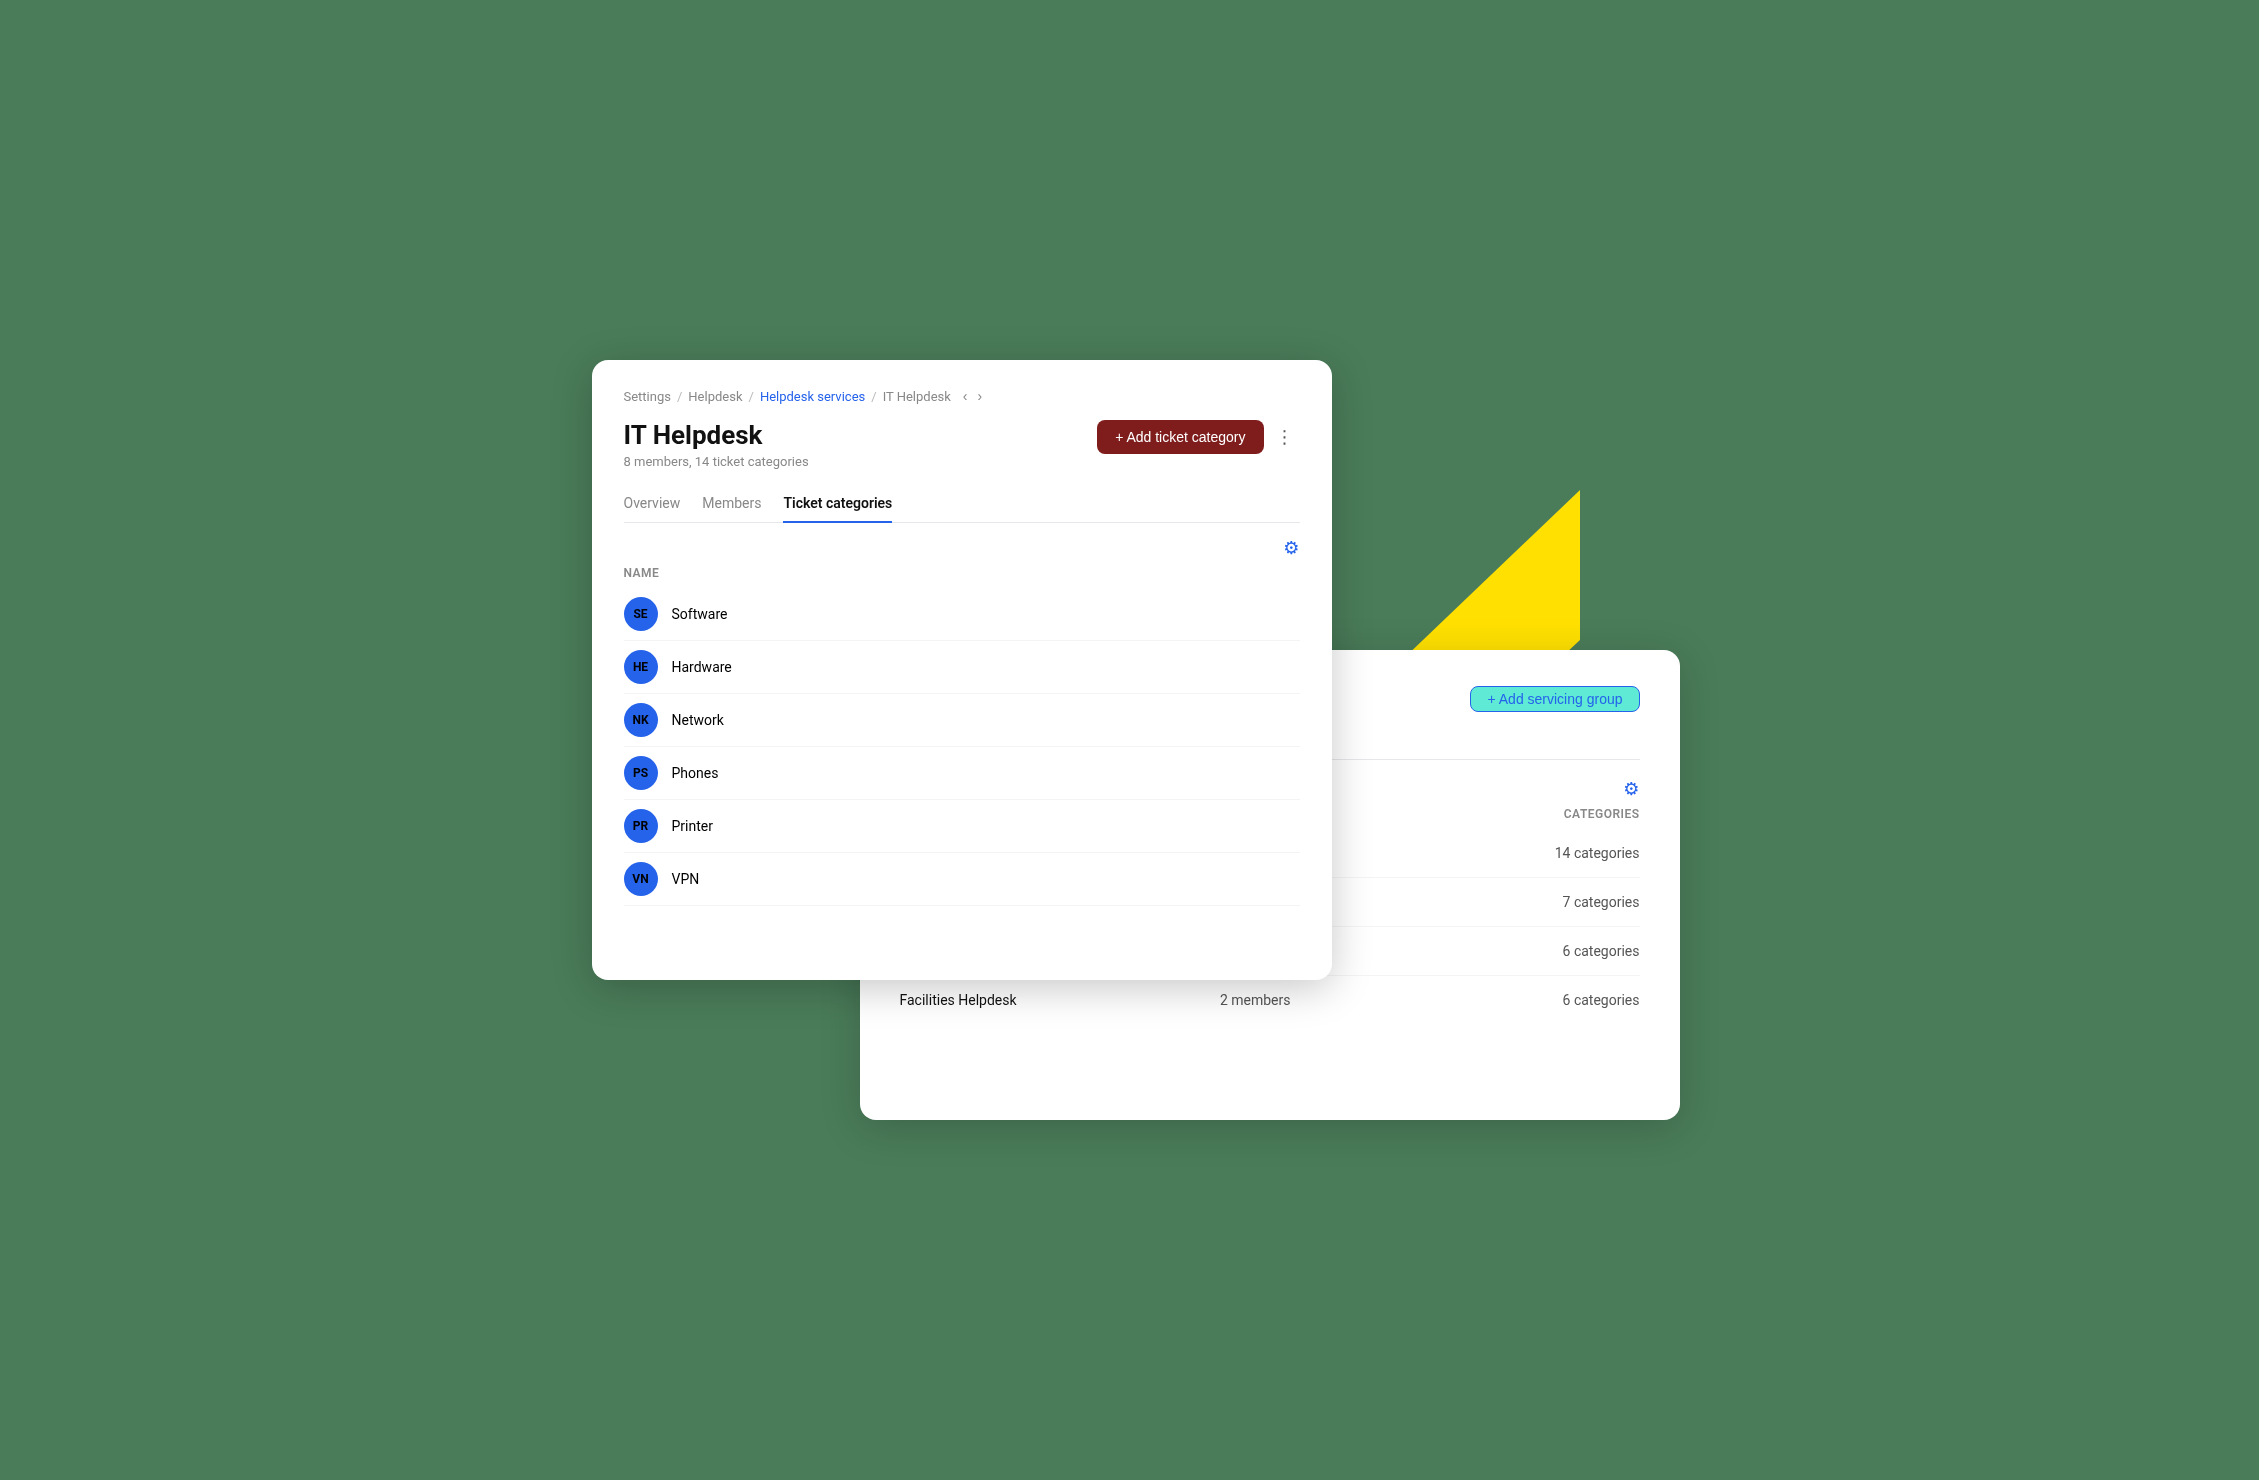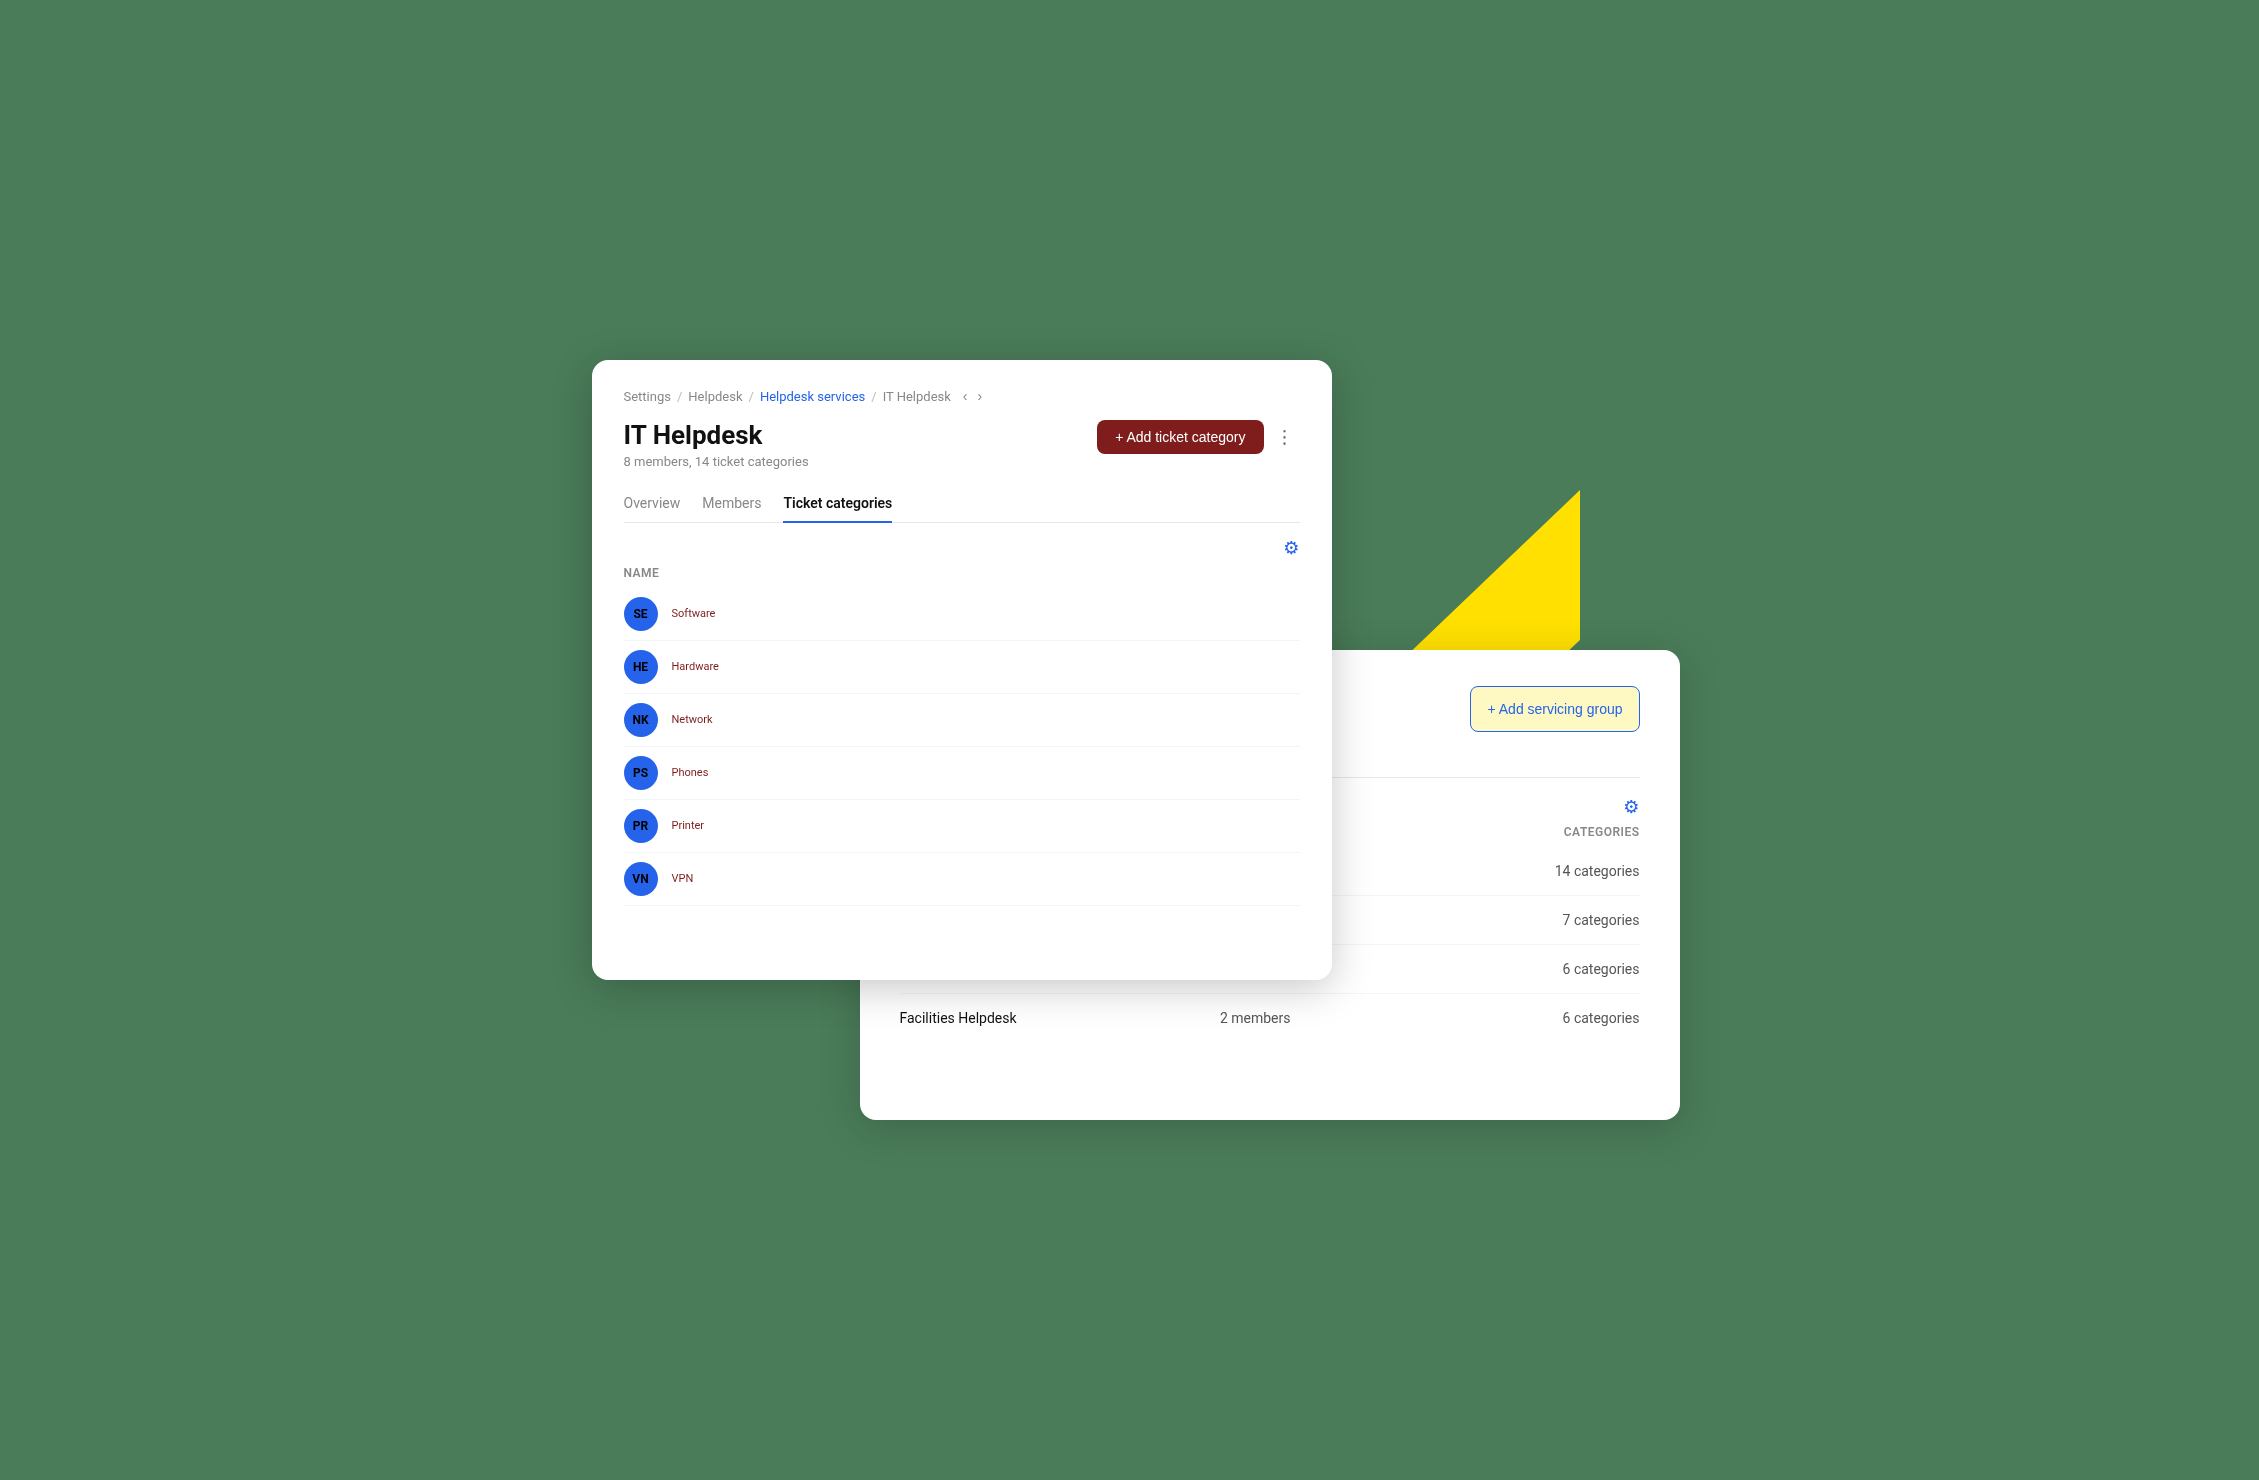--- a/index.html
+++ b/index.html
@@ -206,22 +206,22 @@
       color: #000000;
       font-size: 12px;
       font-weight: 700;
       display: flex;
       align-items: center;
       justify-content: center;
       flex-shrink: 0;
     }
 
     .ticket-name {
-      font-size: 11px;
-      color: #7f1d1d;
+      font-size: 14px;
+      color: #000000;
     }
 
     
     .ticket-list::-webkit-scrollbar { width: 6px; }
     .ticket-list::-webkit-scrollbar-track { background: #f3f4f6; border-radius: 3px; }
     .ticket-list::-webkit-scrollbar-thumb { background: #d1d5db; border-radius: 3px; }
 
     
     .back-header {
       display: flex;
@@ -233,25 +233,25 @@
     .back-title {
       font-size: 24px;
       font-weight: 700;
       color: #111;
     }
 
     .add-group-btn {
       display: flex;
       align-items: center;
       gap: 6px;
-      background: #fef9c3;
+      background: #5eead4;
       color: #2563eb;
       border: 1.5px solid #2563eb;
       border-radius: 8px;
-      padding: 14px 16px;
+      padding: 4px 16px;
       font-size: 14px;
       font-weight: 500;
       cursor: pointer;
       white-space: nowrap;
     }
 
     .back-tabs-row {
       display: flex;
       gap: 28px;
       border-bottom: 1.5px solid #e5e7eb;

